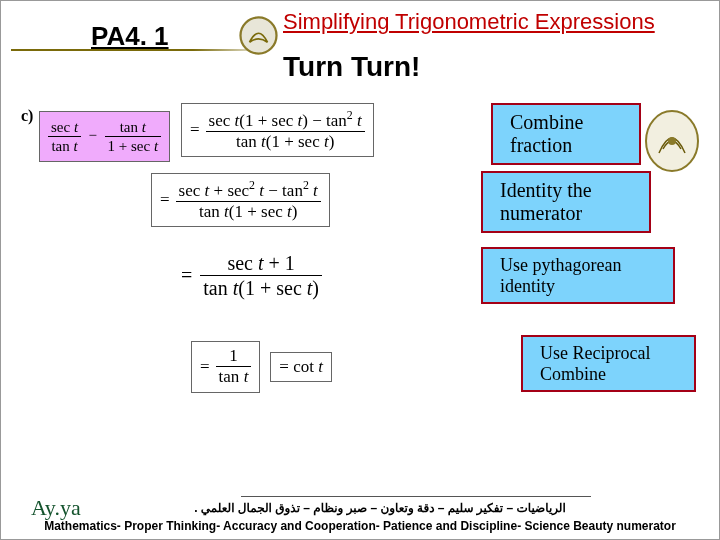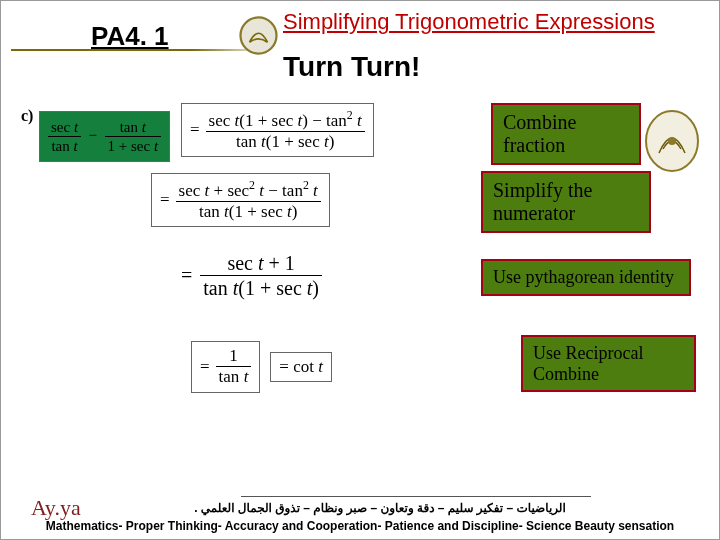--- a/index.html
+++ b/index.html
@@ -75,21 +75,21 @@
     bottom: 55px;
   }
   .problem {
     position: absolute;
     left: 16px;
     top: 10px;
     border: 1px solid #666;
     padding: 6px 8px;
     font-family: "Times New Roman", serif;
     font-size: 15px;
-    background: #15803d;
+    background: #f0abfc;
   }
   .clabel {
     position: absolute;
     left: 20px;
     top: 6px;
     font-family: "Times New Roman", serif;
     font-weight: bold;
     font-size: 16px;
   }
   .frac { display: inline-block; vertical-align: middle; text-align: center; }
@@ -114,51 +114,51 @@
   .eqplain {
     font-family: "Times New Roman", serif;
     font-size: 18px;
     display: flex;
     align-items: center;
     gap: 8px;
   }
   .sup { font-size: 0.7em; vertical-align: super; }
   .note {
     border: 2px solid #a40016;
-    padding: 6px 10px;
+    padding: 6px 17px;
     font-family: "Times New Roman", serif;
     font-size: 20px;
-    background: #4d7c0f;
+    background: #7dd3fc;
     line-height: 1.15;
     min-width: 150px;
   }
   .row1 { left: 180px; top: 2px; }
   .row1 .note { position: absolute; left: 310px; top: 0; width: 150px; }
   .row2 { left: 150px; top: 72px; }
   .row2 .note { position: absolute; left: 330px; top: -2px; width: 170px; }
   .row3 { left: 180px; top: 150px; }
   .row3 .eqplain { font-size: 20px; }
-  .row3 .note { position: absolute; left: 300px; top: -4px; width: 210px; font-size: 18px; margin-top: 12px; }
+  .row3 .note { position: absolute; left: 300px; top: -4px; width: 194px; font-size: 18px; }
   .row4 { left: 190px; top: 240px; }
   .row4 .note { position: absolute; left: 330px; top: -6px; width: 175px; font-size: 18px; }
   .footer {
     position: absolute;
     bottom: 0;
     left: 0;
     right: 0;
     height: 55px;
     text-align: center;
   }
   .sig {
     position: absolute;
     left: 30px;
     bottom: 18px;
     font-family: cursive;
     font-size: 22px;
-    color: #7f1d1d;
+    color: #14532d;
   }
   .ft-line {
     position: absolute;
     bottom: 42px;
     left: 240px;
     width: 350px;
     height: 1px;
     background: #555;
   }
   .ft-ar {
@@ -224,21 +224,21 @@
   </div>
 
   <div class="step-row row2">
     <div class="eqbox">
       <span>=</span>
       <span class="frac">
         <span class="n">sec <i>t</i> + sec<span class="sup">2</span> <i>t</i> − tan<span class="sup">2</span> <i>t</i></span>
         <span class="d">tan <i>t</i>(1 + sec <i>t</i>)</span>
       </span>
     </div>
-    <div class="note">Simplify the numerator</div>
+    <div class="note">Identity the numerator</div>
   </div>
 
   <div class="step-row row3">
     <div class="eqplain">
       <span>=</span>
       <span class="frac">
         <span class="n">sec <i>t</i> + 1</span>
         <span class="d">tan <i>t</i>(1 + sec <i>t</i>)</span>
       </span>
     </div>
@@ -258,14 +258,14 @@
     </div>
     <div class="note">Use Reciprocal Combine</div>
   </div>
 
 </div>
 
 <div class="footer">
   <div class="sig">Ay.ya</div>
   <div class="ft-line"></div>
   <div class="ft-ar">الرياضيات – تفكير سليم – دقة وتعاون – صبر ونظام – تذوق الجمال العلمي .</div>
-  <div class="ft-en">Mathematics- Proper Thinking- Accuracy and Cooperation- Patience and Discipline- Science Beauty sensation</div>
+  <div class="ft-en">Mathematics- Proper Thinking- Accuracy and Cooperation- Patience and Discipline- Science Beauty numerator</div>
 </div>
 
 </body></html>

